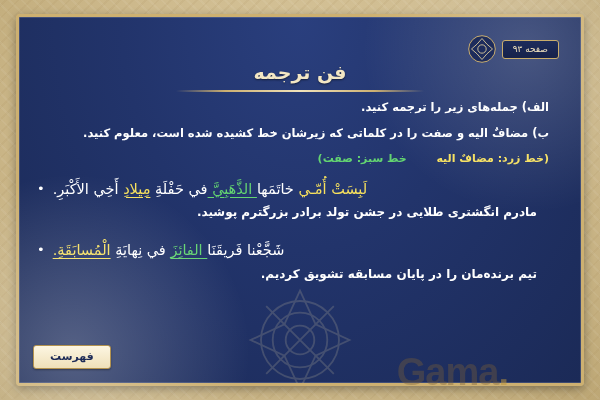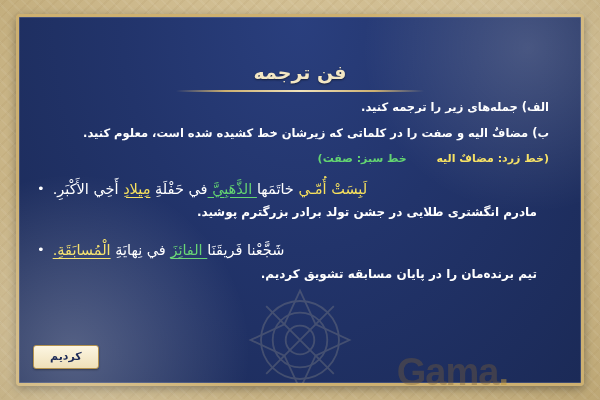--- a/index.html
+++ b/index.html
@@ -215,20 +215,32 @@
         <g fill="none" stroke="#e8d9ab" stroke-width="1.4">
           <circle cx="50" cy="50" r="30"></circle>
           <circle cx="50" cy="50" r="21"></circle>
           <circle cx="50" cy="50" r="11"></circle>
           <path d="M50 12 L62 38 L88 50 L62 62 L50 88 L38 62 L12 50 L38 38 Z"></path>
           <path d="M24 24 L76 76 M76 24 L24 76"></path>
         </g>
       </svg>
     </div>
 
+    <div class="page-badge">
+      <span class="page-pill">صفحه ۹۳</span>
+      <span class="rosette">
+        <svg viewBox="0 0 40 40" aria-hidden="true">
+          <circle cx="20" cy="20" r="19" fill="#1d2c5c" stroke="#cdb071" stroke-width="1.4"></circle>
+          <g fill="none" stroke="#e6d4a1" stroke-width="1.2">
+            <path d="M20 5 L27 13 L35 20 L27 27 L20 35 L13 27 L5 20 L13 13 Z"></path>
+            <circle cx="20" cy="20" r="6"></circle>
+          </g>
+        </svg>
+      </span>
+    </div>
 
     <div class="title-wrap">
       <div class="title">فن ترجمه</div>
       <div class="title-rule"></div>
     </div>
 
     <div class="content">
 
       <p class="line">الف) جمله‌های زیر را ترجمه کنید.</p>
       <p class="line">ب) مضافٌ الیه و صفت را در کلماتی که زیرشان خط کشیده شده است، معلوم کنید.</p>
@@ -250,19 +262,19 @@
       <div class="item">
         <span class="arabic">
           <span style="color:#fff">شَجَّعْنا </span><span style="color:#fff">فَريقَنَا</span><span class="green ul"> الفائِزَ</span><span style="color:#fff"> في نِهايَةِ </span><span class="ul" style="color:#f6e05e">الْمُسابَقَةِ.</span>
         </span>
         <span class="bullet">•</span>
       </div>
       <p class="farsi">تیم برنده‌مان را در پایان مسابقه تشویق کردیم.</p>
 
     </div>
 
-    <div class="index-btn">کردیم</div>
+    <div class="index-btn">فهرست</div>
   </div>
 
   <div class="watermark">
     <span>Gama</span><span class="dot">.</span>
   </div>
 </div>
 
 </body></html>

